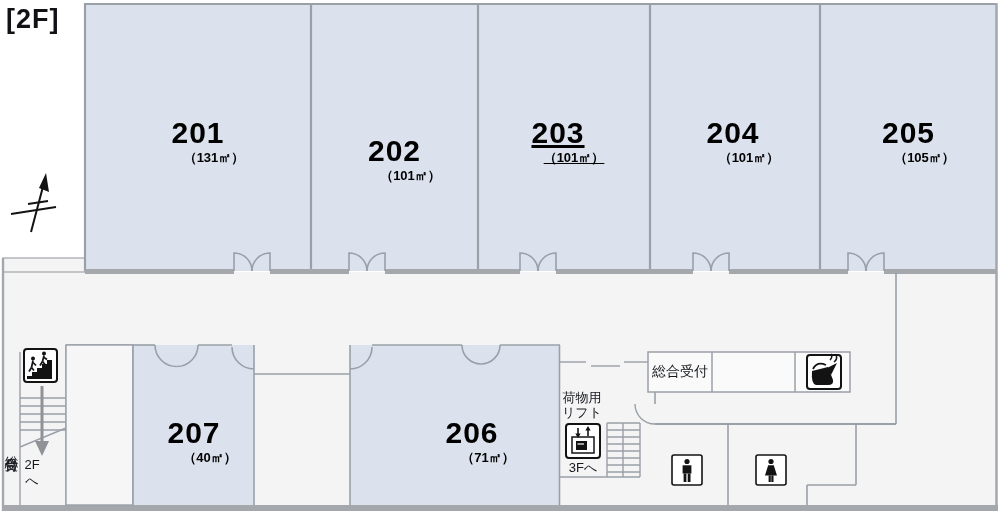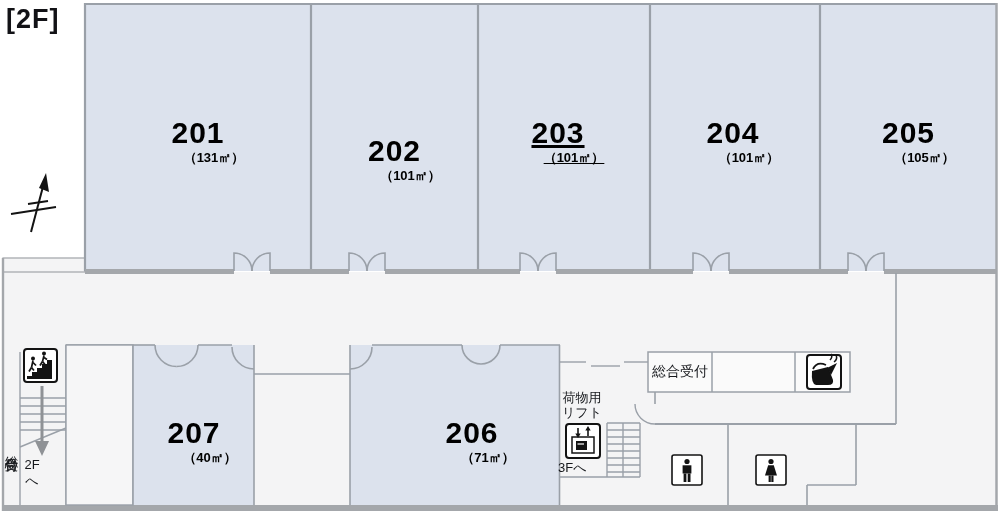--- a/index.html
+++ b/index.html
@@ -6,21 +6,21 @@
   .plan{position:relative;width:1001px;height:514px;background:#fff;
         font-family:"Liberation Sans","DejaVu Sans",sans-serif;overflow:hidden;}
   .plan svg{position:absolute;left:0;top:0;}
   .lbl{position:absolute;color:#16181c;}
   .floor-label{left:6px;top:4px;font-size:27px;font-weight:bold;letter-spacing:1px;color:#121216;}
   .room-label{position:absolute;text-align:center;color:#000000;pointer-events:none;}
   .room-label .num{display:block;font-size:30px;line-height:30px;font-weight:bold;letter-spacing:1px;}
   .room-label .area{display:block;font-size:13px;line-height:15px;margin-top:2px;font-weight:bold;padding-left:32px;}
   .intercom-label{left:648px;top:352px;width:64px;height:40px;display:flex;align-items:center;justify-content:center;font-size:14px;}
   .liftlbl{left:553px;top:390px;width:58px;text-align:center;font-size:13px;line-height:15px;}
-  .to3f{left:558px;top:459px;width:50px;text-align:left;font-size:13px;}
+  .to3f{left:558px;top:459px;width:50px;text-align:center;font-size:13px;}
   .to2f{left:22px;top:457px;width:20px;text-align:center;font-size:13px;}
   .reception{left:2px;top:445px;font-size:13.5px;writing-mode:vertical-rl;text-orientation:upright;letter-spacing:1px;}
 </style>
 </head>
 <body>
 
 <div class="plan">
 
   <svg width="1001" height="514" viewBox="0 0 1001 514">
 

